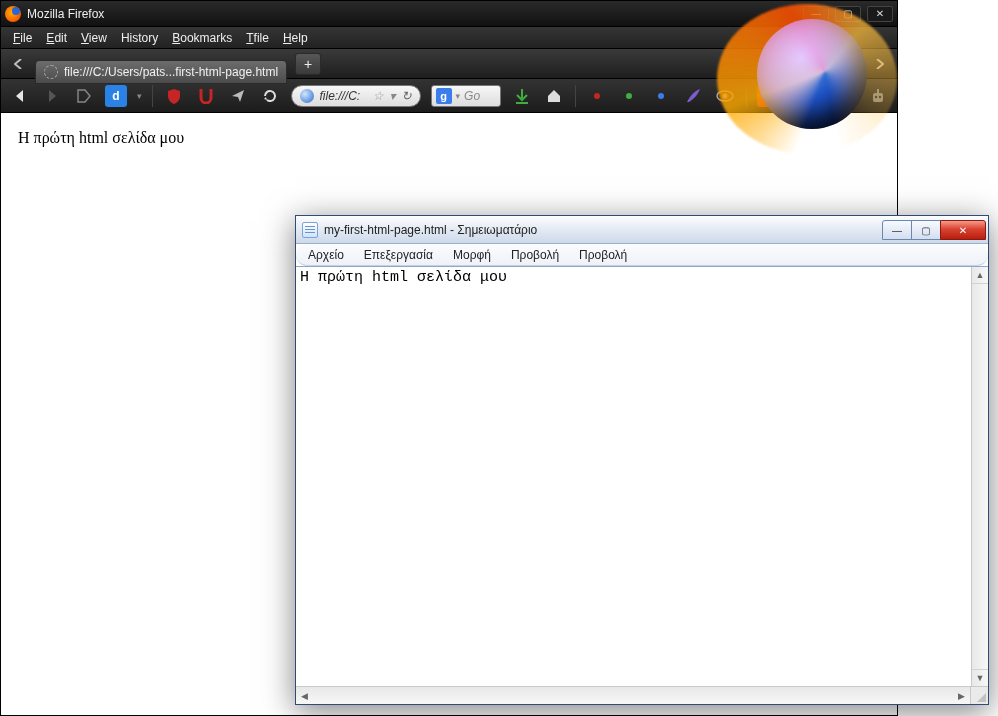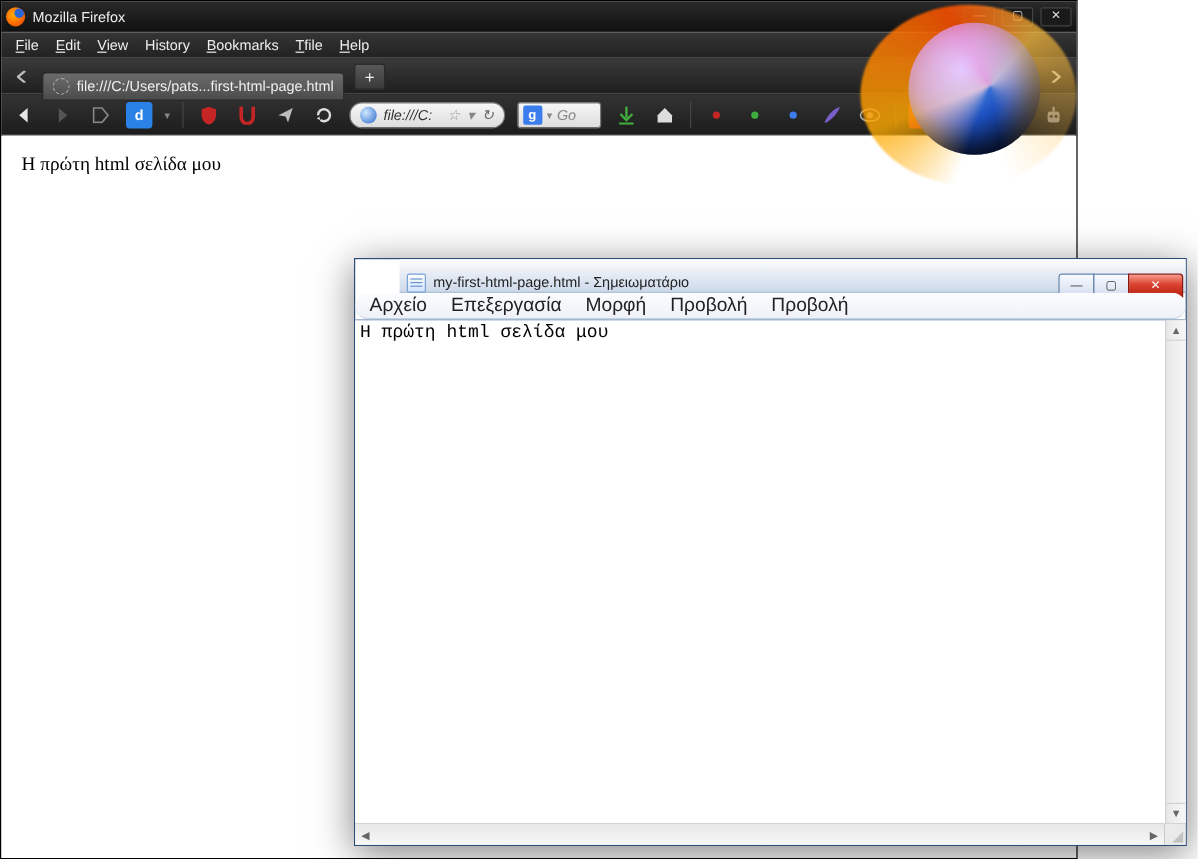--- a/index.html
+++ b/index.html
@@ -219,26 +219,25 @@
     background: #fff;
     border: 1px solid #2e4b7a;
     box-shadow: 0 6px 30px rgba(0,0,0,.5);
     display: flex; flex-direction: column;
     z-index: 10;
   }
   .np-titlebar {
     height: 28px;
     background: linear-gradient(#fdfdfe, #e6ecf5 45%, #cdd9ea);
     border-bottom: 1px solid #9ab0cc;
-    display: flex; align-items: flex-start;
-    padding: 12px 2px 0 6px;
+    display: flex; align-items: center;
+    padding: 1px 2px 0 6px;
     font-size: 12px;
     color: #222;
     gap: 6px;
-    margin-left: 37px;
   }
   .np-icon {
     width: 16px; height: 16px;
     background: linear-gradient(#fff, #cfe3ff);
     border: 1px solid #7aa3d6;
     border-radius: 2px;
     position: relative;
   }
   .np-icon::after {
     content: "";
@@ -265,21 +264,21 @@
     color: #fff;
     border-color: #8a1a10;
     border-top-right-radius: 3px;
   }
   .np-menubar {
     height: 22px;
     background: linear-gradient(#fbfcfe, #eef2f8);
     border-bottom: 1px solid #c5d2e3;
     display: flex; align-items: center;
     padding: 0 4px;
-    font-size: 16px;
+    font-size: 12px;
     color: #222;
     gap: 4px;
     border-radius: 11px;
   }
   .np-menuitem { padding: 2px 8px; }
   .np-content-wrap {
     flex: 1;
     display: flex;
     border-top: 1px solid #8fa6c5;
     background: #fff;

